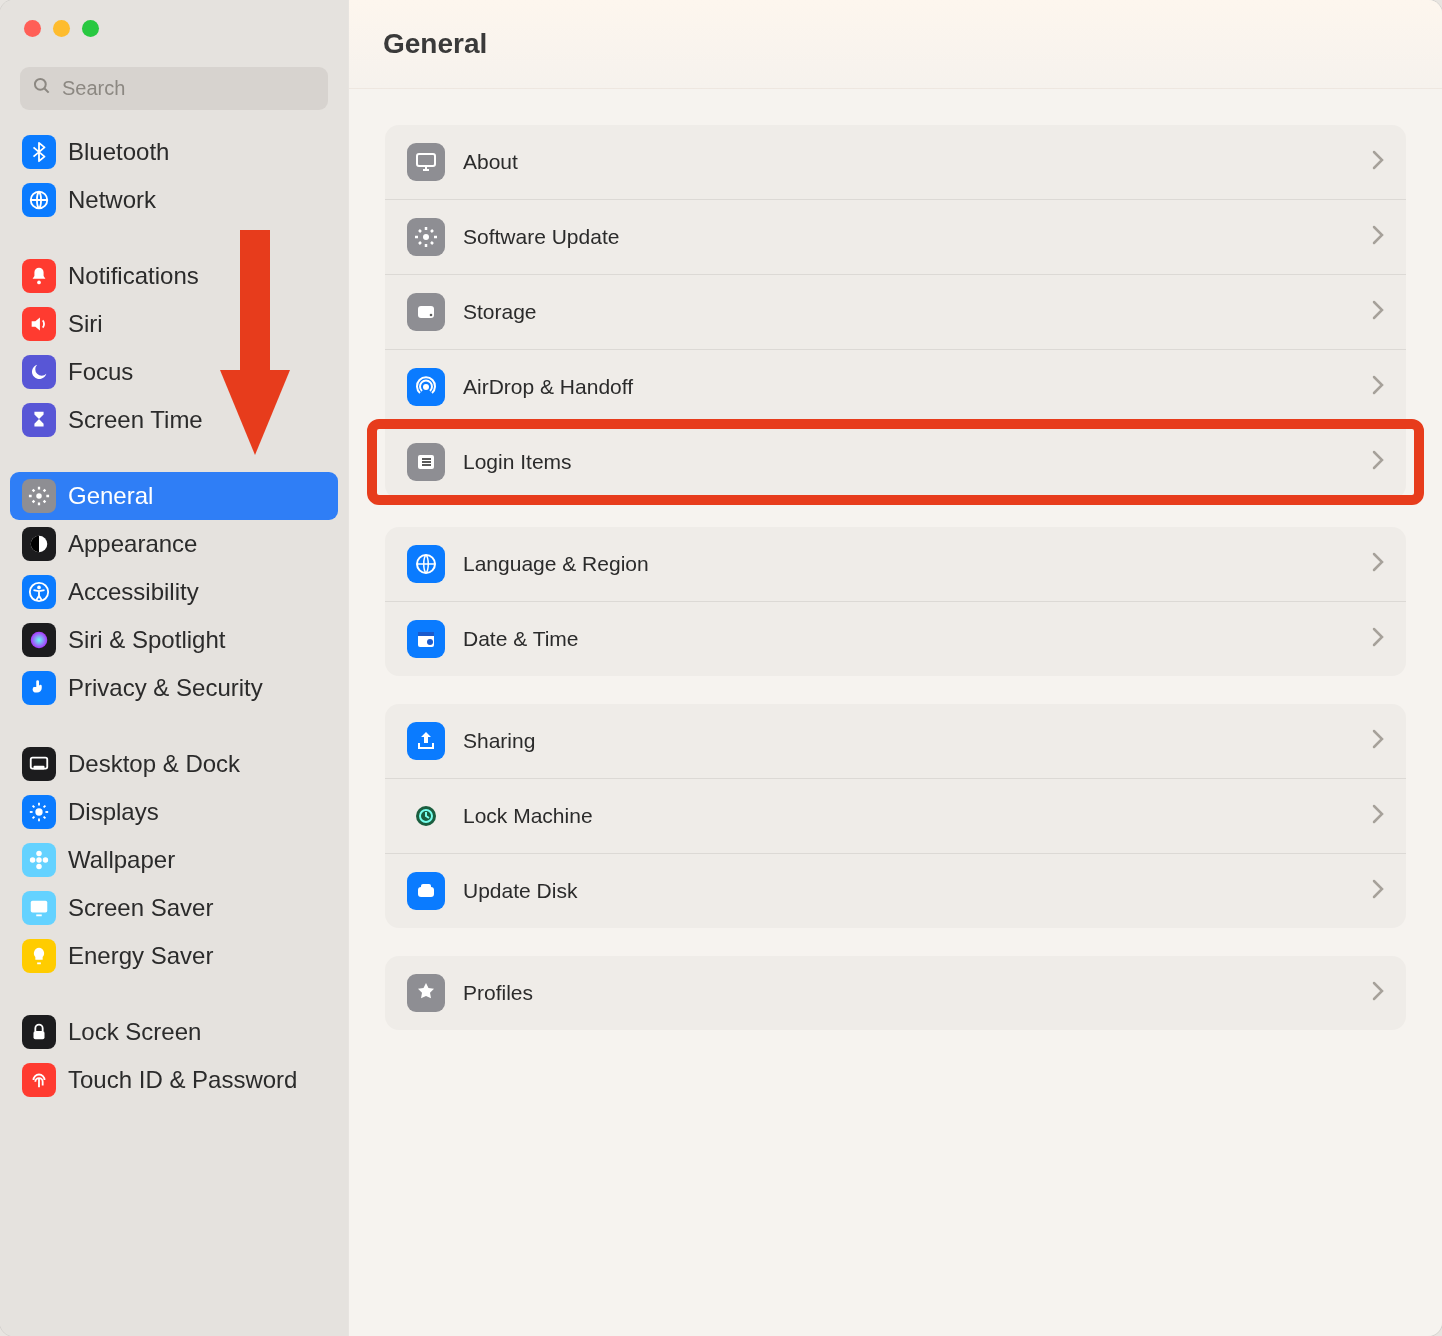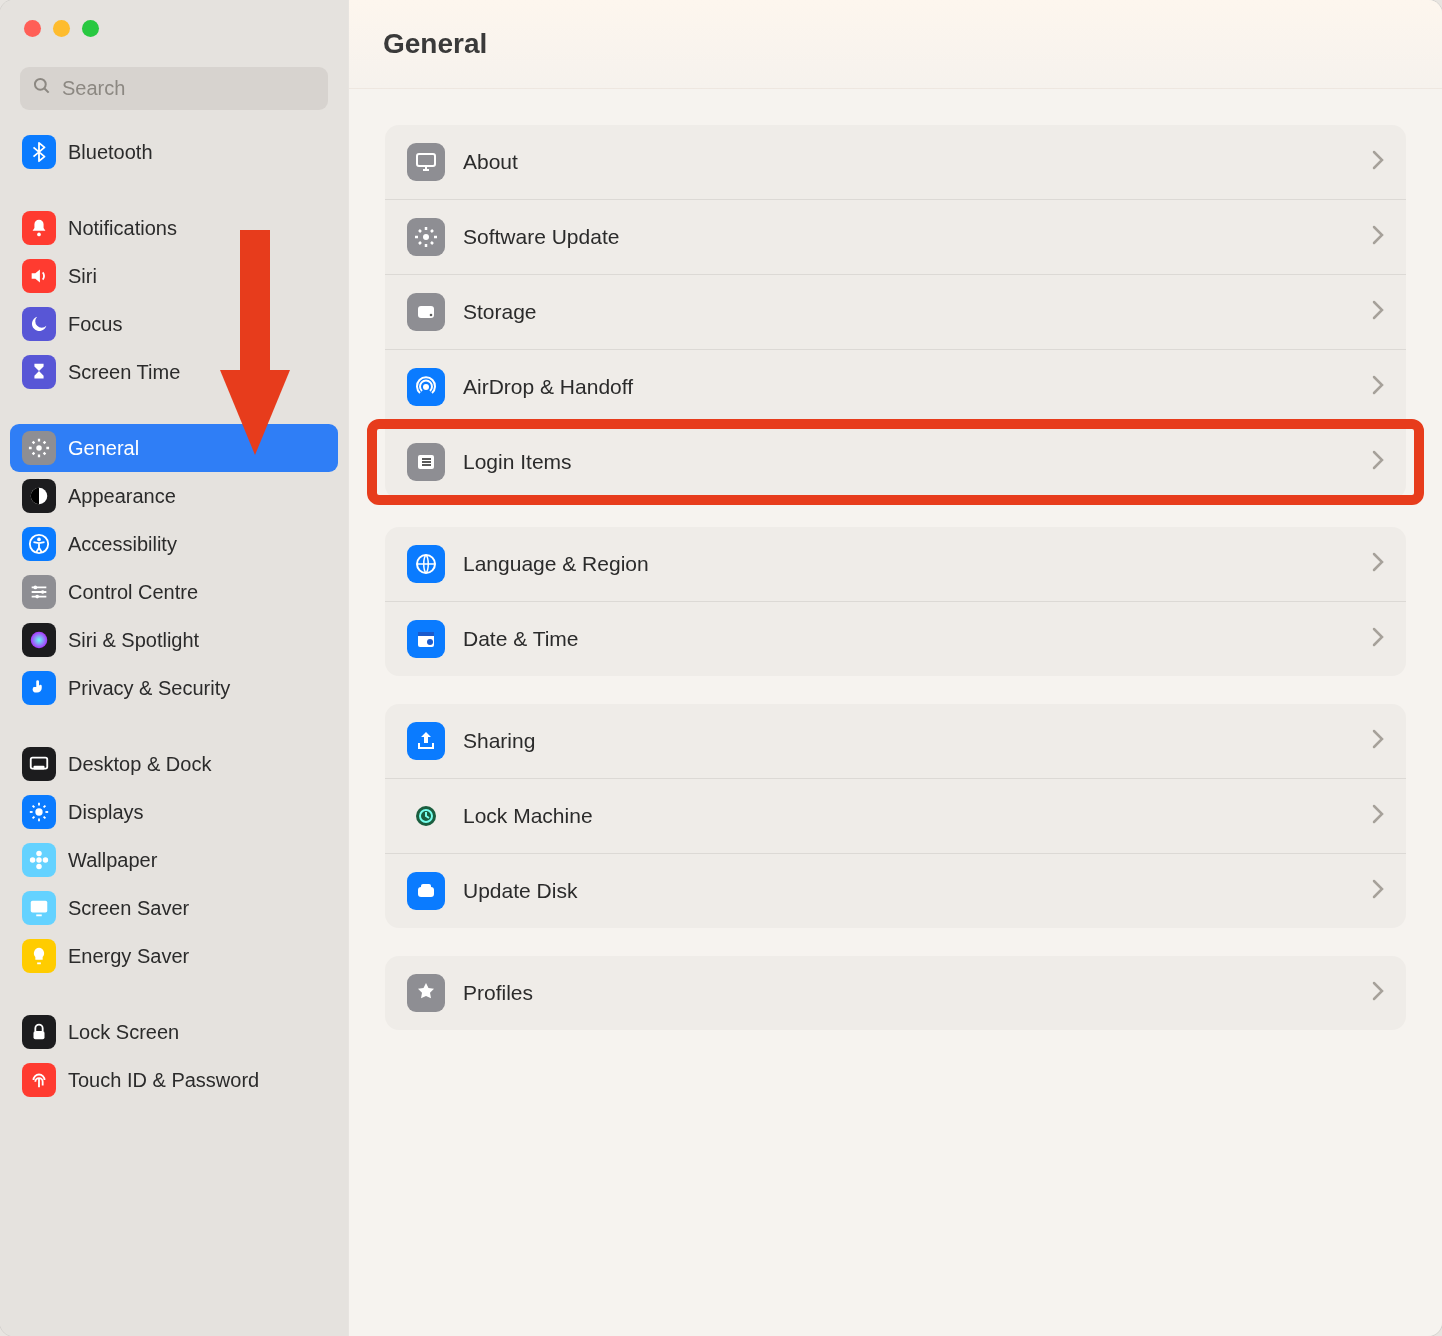--- a/index.html
+++ b/index.html
@@ -10,21 +10,21 @@
 .traffic span { width: 17px; height: 17px; border-radius: 50%; display: inline-block; }
 .t-red { background: #ff5f57; }
 .t-yel { background: #febc2e; }
 .t-grn { background: #28c840; }
 .search-wrap { padding: 8px 20px 18px 20px; }
 .search { display: flex; align-items: center; background: #d7d3cf; border-radius: 9px; padding: 9px 12px; color: #8c8882; font-size: 20px; gap: 10px; }
 .search input { border: none; background: transparent; outline: none; font-size: 20px; color: #8c8882; width: 100%; }
 .search input::placeholder { color: #8c8882; }
 .sb-list { list-style: none; padding: 0 10px; }
 .sb-gap { height: 28px; }
-.sb-item { display: flex; align-items: center; gap: 12px; padding: 7px 12px; border-radius: 9px; font-size: 20px; color: #2b2b2b; cursor: pointer; }
+.sb-item { display: flex; align-items: center; gap: 12px; padding: 7px 12px; border-radius: 9px; font-size: 24px; color: #2b2b2b; cursor: pointer; }
 .sb-item.selected { background: #2f7ef6; color: #fff; }
 .sb-icon { width: 34px; height: 34px; border-radius: 8px; display: flex; align-items: center; justify-content: center; flex-shrink: 0; }
 .sb-icon svg { width: 22px; height: 22px; }
 .main { flex: 1; background: #f6f3ef; display: flex; flex-direction: column; border-left: 1px solid rgba(0,0,0,0.06); }
 .header { padding: 28px 34px; border-bottom: 1px solid rgba(0,0,0,0.06); background: linear-gradient(#fdf6ee,#f6f2ed); }
 .header h1 { font-size: 28px; font-weight: 700; color: #3a3a3a; }
 .content { padding: 36px; overflow-y: auto; }
 .panel { background: #efece8; border-radius: 14px; margin-bottom: 28px; }
 .row { display: flex; align-items: center; padding: 18px 22px; gap: 18px; cursor: pointer; position: relative; justify-content: center; }
 .row + .row { border-top: 1px solid rgba(0,0,0,0.08); }
@@ -65,20 +65,29 @@
 
     <ul class="sb-list" id="sb-list">
         <li class="sb-item">
           <span class="sb-icon ic-blue">
             <svg viewBox="0 0 24 24">
               <path d="M6 7l12 10-6 5V2l6 5L6 17" stroke="#fff" stroke-width="2" fill="none" stroke-linejoin="round"></path>
             </svg>
           </span>
           <span>Bluetooth</span>
         </li>
+        <li class="sb-item">
+          <span class="sb-icon ic-blue">
+            <svg viewBox="0 0 24 24">
+              <circle cx="12" cy="12" r="9" stroke="#fff" stroke-width="2" fill="none"></circle>
+              <path d="M3 12h18M12 3c3 3 3 15 0 18M12 3c-3 3-3 15 0 18" stroke="#fff" stroke-width="2" fill="none"></path>
+            </svg>
+          </span>
+          <span>Network</span>
+        </li>
         <li class="sb-gap"></li>
         <li class="sb-item">
           <span class="sb-icon ic-red">
             <svg viewBox="0 0 24 24">
               <path d="M12 3a5 5 0 015 5v4l2 3H5l2-3V8a5 5 0 015-5z" fill="#fff"></path>
               <circle cx="12" cy="19" r="2" fill="#fff"></circle>
             </svg>
           </span>
           <span>Notifications</span>
         </li>
@@ -128,31 +137,20 @@
         </li>
         <li class="sb-item">
           <span class="sb-icon ic-blue">
             <svg viewBox="0 0 24 24">
               <circle cx="12" cy="12" r="10" stroke="#fff" stroke-width="2" fill="none"></circle>
               <circle cx="12" cy="7" r="2" fill="#fff"></circle>
               <path d="M6 10l6 1 6-1M12 11v5l-3 5M12 16l3 5" stroke="#fff" stroke-width="2" fill="none"></path>
             </svg>
           </span>
           <span>Accessibility</span>
-        </li>
-        <li class="sb-item">
-          <span class="sb-icon ic-gray">
-            <svg viewBox="0 0 24 24">
-              <path d="M4 7h16M4 12h16M4 17h16" stroke="#fff" stroke-width="2"></path>
-              <circle cx="8" cy="7" r="2" fill="#fff"></circle>
-              <circle cx="16" cy="12" r="2" fill="#fff"></circle>
-              <circle cx="10" cy="17" r="2" fill="#fff"></circle>
-            </svg>
-          </span>
-          <span>Control Centre</span>
         </li>
         <li class="sb-item">
           <span class="sb-icon ic-black">
             <svg viewBox="0 0 24 24">
               <circle cx="12" cy="12" r="9" fill="url(#sg)"></circle>
               <defs>
                 <radialGradient id="sg">
                   <stop offset="0" stop-color="#6fe"></stop>
                   <stop offset="1" stop-color="#a3f"></stop>
                 </radialGradient>

